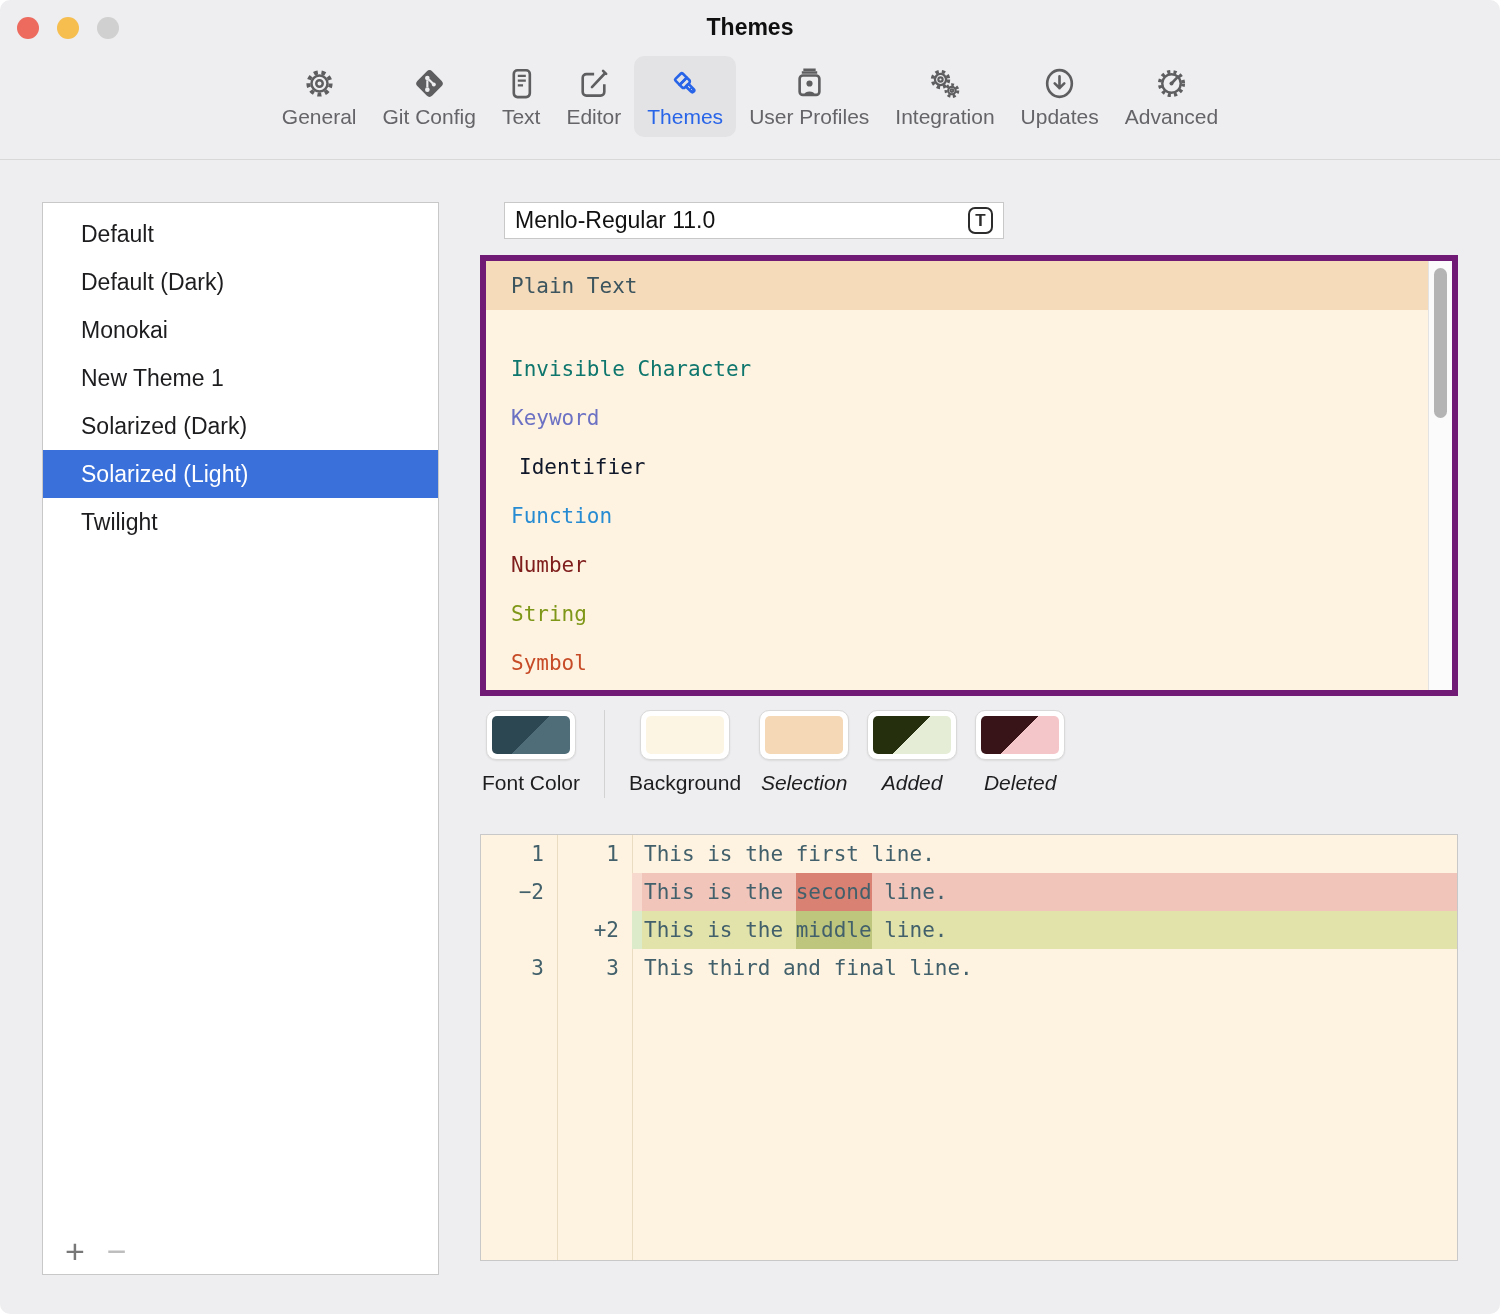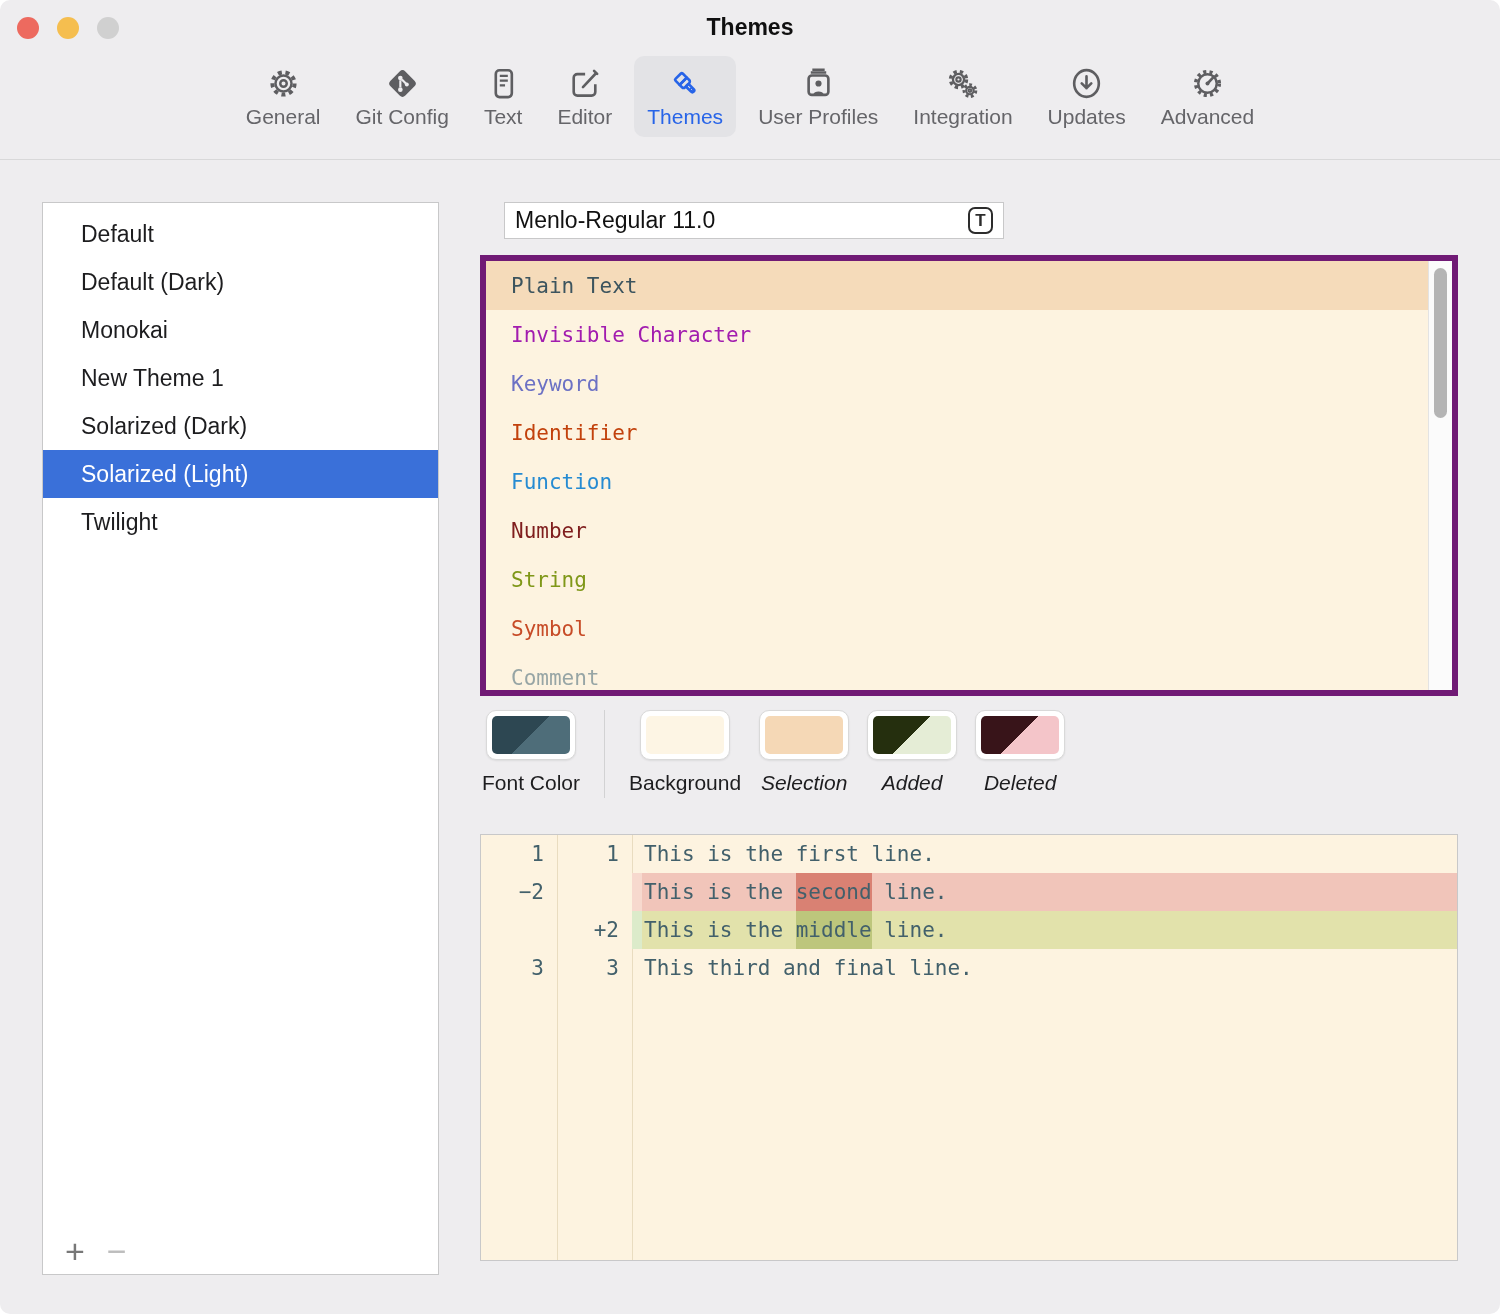--- a/index.html
+++ b/index.html
@@ -7,21 +7,21 @@
     overflow:hidden;font-family:"Liberation Sans",sans-serif;color:#1d1d1f;}
   
   .titlebar{position:relative;height:56px;}
   .traffic{position:absolute;left:17px;top:17px;display:flex;gap:18px;}
   .tl{width:22px;height:22px;border-radius:50%;display:inline-block;}
   .tl.red{background:#ed6a5f;}
   .tl.yellow{background:#f5be4f;}
   .tl.gray{background:#d0d0d0;}
   .win-title{position:absolute;left:0;right:0;top:14px;text-align:center;font-size:23px;font-weight:700;color:#101010;margin:0;}
   
-  .toolbar{display:flex;justify-content:center;align-items:flex-start;gap:9px;height:103px;}
+  .toolbar{display:flex;justify-content:center;align-items:flex-start;height:103px;}
   .tb-item{display:flex;flex-direction:column;align-items:center;gap:3px;padding:9px 13px;border-radius:10px;cursor:default;}
   .tb-item .tb-icon{width:37px;height:37px;color:#5e5e61;}
   .tb-item .tb-icon svg{width:100%;height:100%;display:block;}
   .tb-label{font-size:21px;color:#656569;line-height:1.1;white-space:nowrap;}
   .tb-item.active{background:#e3e3e6;}
   .tb-item.active .tb-icon{color:#2764e8;}
   .tb-item.active .tb-label{color:#2764e8;}
   .divider{height:1px;background:#d8d8d9;}
   
   .content{position:relative;height:1153px;}
@@ -207,27 +207,27 @@
 
     <div class="font-field">
       <span class="font-value">Menlo-Regular 11.0</span>
       <span class="t-btn">T</span>
     </div>
 
     <div class="preview">
       <div class="prow selected" style="color: rgb(60, 84, 94);">
         <span>Plain Text</span>
       </div>
-      <div class="prow" style="color: #a21caf;">
+      <div class="prow" style="color: #0f766e; margin-top: 34px;">
         <span>Invisible Character</span>
       </div>
       <div class="prow" style="color: rgb(108, 113, 196);">
         <span>Keyword</span>
       </div>
-      <div class="prow" style="color: #c2410c;">
+      <div class="prow" style="color: #0f172a; margin-left: 8px;">
         <span>Identifier</span>
       </div>
       <div class="prow" style="color: rgb(38, 139, 210);">
         <span>Function</span>
       </div>
       <div class="prow" style="color: #7f1d1d;">
         <span>Number</span>
       </div>
       <div class="prow" style="color: rgb(127, 151, 24);">
         <span>String</span>

